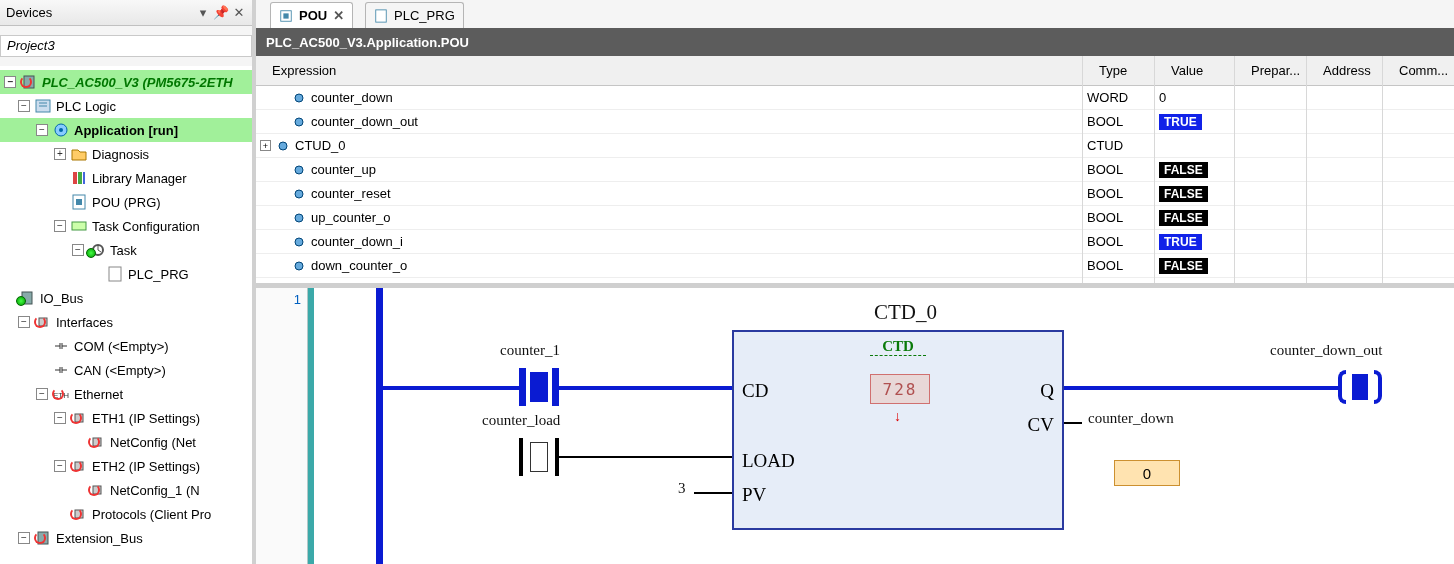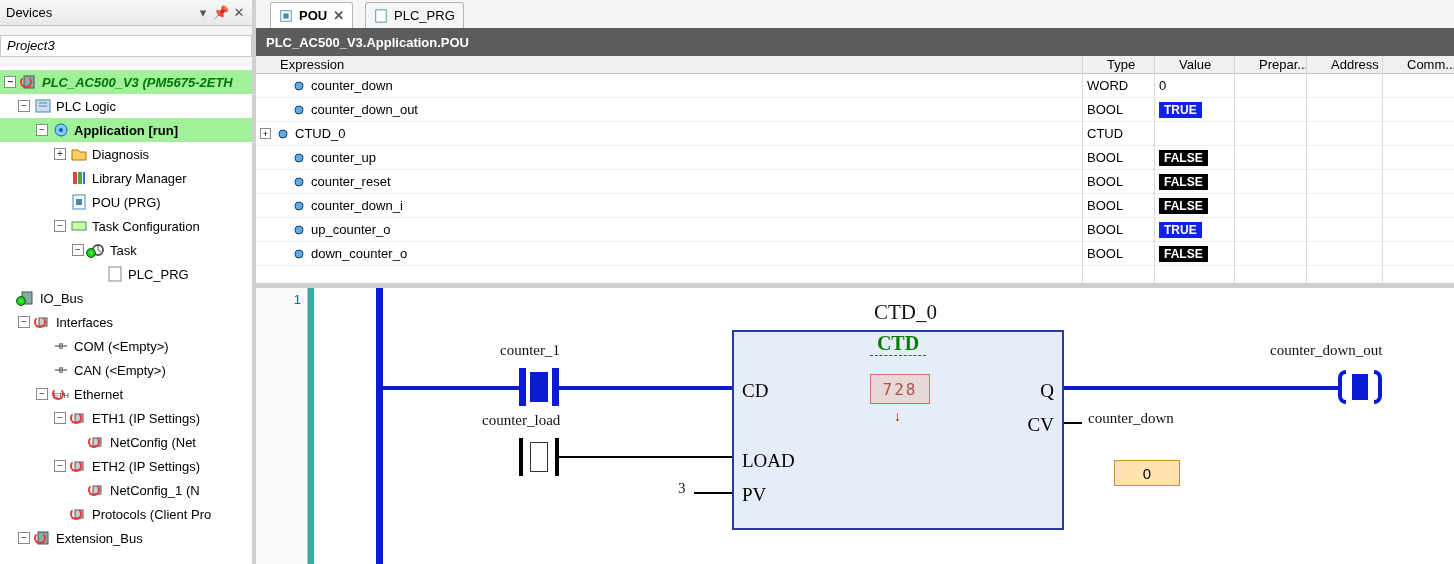--- a/index.html
+++ b/index.html
@@ -30,21 +30,21 @@
 .tab { height: 26px; border: 1px solid #b5b5b5; border-bottom: none; background: #f5f5f5; display: flex; align-items: center; padding: 0 8px; gap: 6px; font-size: 13px; border-radius: 3px 3px 0 0; }
 .tab.active { background: #fff; font-weight: bold; }
 .tab-close { color: #555; cursor: pointer; }
 .tab-ico { width: 14px; height: 14px; display: flex; align-items: center; justify-content: center; }
 .breadcrumb { height: 28px; background: #5c5c5c; color: #fff; display: flex; align-items: center; padding: 0 10px; font-weight: bold; font-size: 13px; }
 
 
 .var-table-wrap { height: 232px; display: flex; border-bottom: 5px solid #cfcfcf; }
 .var-expr-col { flex: 1; display: flex; flex-direction: column; }
 .var-right-cols { display: flex; }
-.vh { height: 18px; background: #f0f0f0; border-bottom: 1px solid #c5c5c5; display: flex; align-items: center; padding: 0 24px; font-size: 13px; }
+.vh { height: 30px; background: #f0f0f0; border-bottom: 1px solid #c5c5c5; display: flex; align-items: center; padding: 0 16px; font-size: 13px; }
 .var-right-cols .col { border-left: 1px solid #d8d8d8; }
 .col-type { width: 72px; } .col-value { width: 80px; } .col-prep { width: 72px; } .col-addr { width: 76px; } .col-comm { width: 72px; }
 .vr { height: 24px; border-bottom: 1px solid #eee; display: flex; align-items: center; padding: 0 4px; font-size: 13px; }
 .expr-row { padding-left: 20px; }
 .expr-row .exp { width: 11px; height: 11px; border: 1px solid #888; margin-right: 6px; display: flex; align-items: center; justify-content: center; font-size: 9px; }
 .expr-row .exp.blank { border: none; }
 .var-icon { width: 12px; height: 12px; margin-right: 6px; }
 .badge { color: #fff; padding: 1px 5px; font-size: 12px; font-weight: bold; display: inline-block; }
 .badge.true { background: #1122e8; }
 .badge.false { background: #000; }
@@ -62,21 +62,21 @@
 .contact .bar { position: absolute; width: 7px; top: 0; bottom: 0; background: #0a1bd2; }
 .contact .bar.l { left: 0; } .contact .bar.r { right: 0; }
 .contact .fill { position: absolute; left: 11px; right: 11px; top: 4px; bottom: 4px; background: #0a1bd2; }
 .contact.open .fill { background: #fff; border: 1px solid #333; }
 .coilwrap { position: absolute; width: 44px; height: 34px; }
 .coilwrap .p { position: absolute; width: 8px; top: 0; bottom: 0; border: 4px solid #0a1bd2; }
 .coilwrap .p.l { left: 0; border-right: none; border-radius: 12px 0 0 12px; }
 .coilwrap .p.r { right: 0; border-left: none; border-radius: 0 12px 12px 0; }
 .coilwrap .mid { position: absolute; left: 14px; right: 14px; top: 4px; bottom: 4px; background: #0a1bd2; }
 .fb-box { position: absolute; border: 2px solid #2a3aa0; background: #e6edf8; }
-.fb-title { text-align: center; color: #0a7a0a; font-weight: bold; font-size: 20px; font-family: Georgia, serif; border-bottom: 1px dashed #0a7a0a; width: 56px; margin-left: auto; margin-right: auto; }
+.fb-title { text-align: center; color: #0a7a0a; font-weight: bold; font-size: 15px; font-family: Georgia, serif; margin-top: 6px; border-bottom: 1px dashed #0a7a0a; width: 56px; margin-left: auto; margin-right: auto; }
 .fb-pin { position: absolute; font-family: Georgia, serif; font-size: 19px; }
 .fb-display { position: absolute; width: 60px; height: 30px; border: 1px solid #d07070; background: #e8d8d8; display: flex; align-items: center; justify-content: center; font-family: monospace; letter-spacing: 2px; color: #b05050; font-size: 16px; }
 .fb-arrow { position: absolute; color: #d00; font-size: 14px; }
 .label-txt { position: absolute; font-family: Georgia, "Times New Roman", serif; font-size: 15px; color: #111; }
 .val-box { position: absolute; width: 66px; height: 26px; border: 1px solid #cc9030; background: #ffe3b0; display: flex; align-items: center; justify-content: center; font-size: 15px; }
 
 
 .svg-ic { width: 16px; height: 16px; }
 .green-dot { width:10px; height:10px; border-radius:50%; background: radial-gradient(#4f4,#090); position:absolute; left:-2px; top:6px; border:1px solid #060; }
 .red-arc { width:12px; height:12px; border:2px solid #e33; border-radius:50%; border-top-color:transparent; position:absolute; left:0; top:2px; }
@@ -358,28 +358,28 @@
             <svg class="var-icon" viewBox="0 0 12 12">
               <circle cx="6" cy="6" r="4" fill="#6ad" stroke="#047"></circle>
             </svg>
             <span>counter_reset</span>
           </div>
         <div class="vr expr-row">
             <span class="exp blank"></span>
             <svg class="var-icon" viewBox="0 0 12 12">
               <circle cx="6" cy="6" r="4" fill="#6ad" stroke="#047"></circle>
             </svg>
+            <span>up_counter_o</span>
+          </div>
+        <div class="vr expr-row">
+            <span class="exp blank"></span>
+            <svg class="var-icon" viewBox="0 0 12 12">
+              <circle cx="6" cy="6" r="4" fill="#6ad" stroke="#047"></circle>
+            </svg>
             <span>counter_down_i</span>
-          </div>
-        <div class="vr expr-row">
-            <span class="exp blank"></span>
-            <svg class="var-icon" viewBox="0 0 12 12">
-              <circle cx="6" cy="6" r="4" fill="#6ad" stroke="#047"></circle>
-            </svg>
-            <span>up_counter_o</span>
           </div>
         <div class="vr expr-row">
             <span class="exp blank"></span>
             <svg class="var-icon" viewBox="0 0 12 12">
               <circle cx="6" cy="6" r="4" fill="#6ad" stroke="#047"></circle>
             </svg>
             <span>down_counter_o</span>
           </div>
       </div>
       <div class="var-right-cols">

